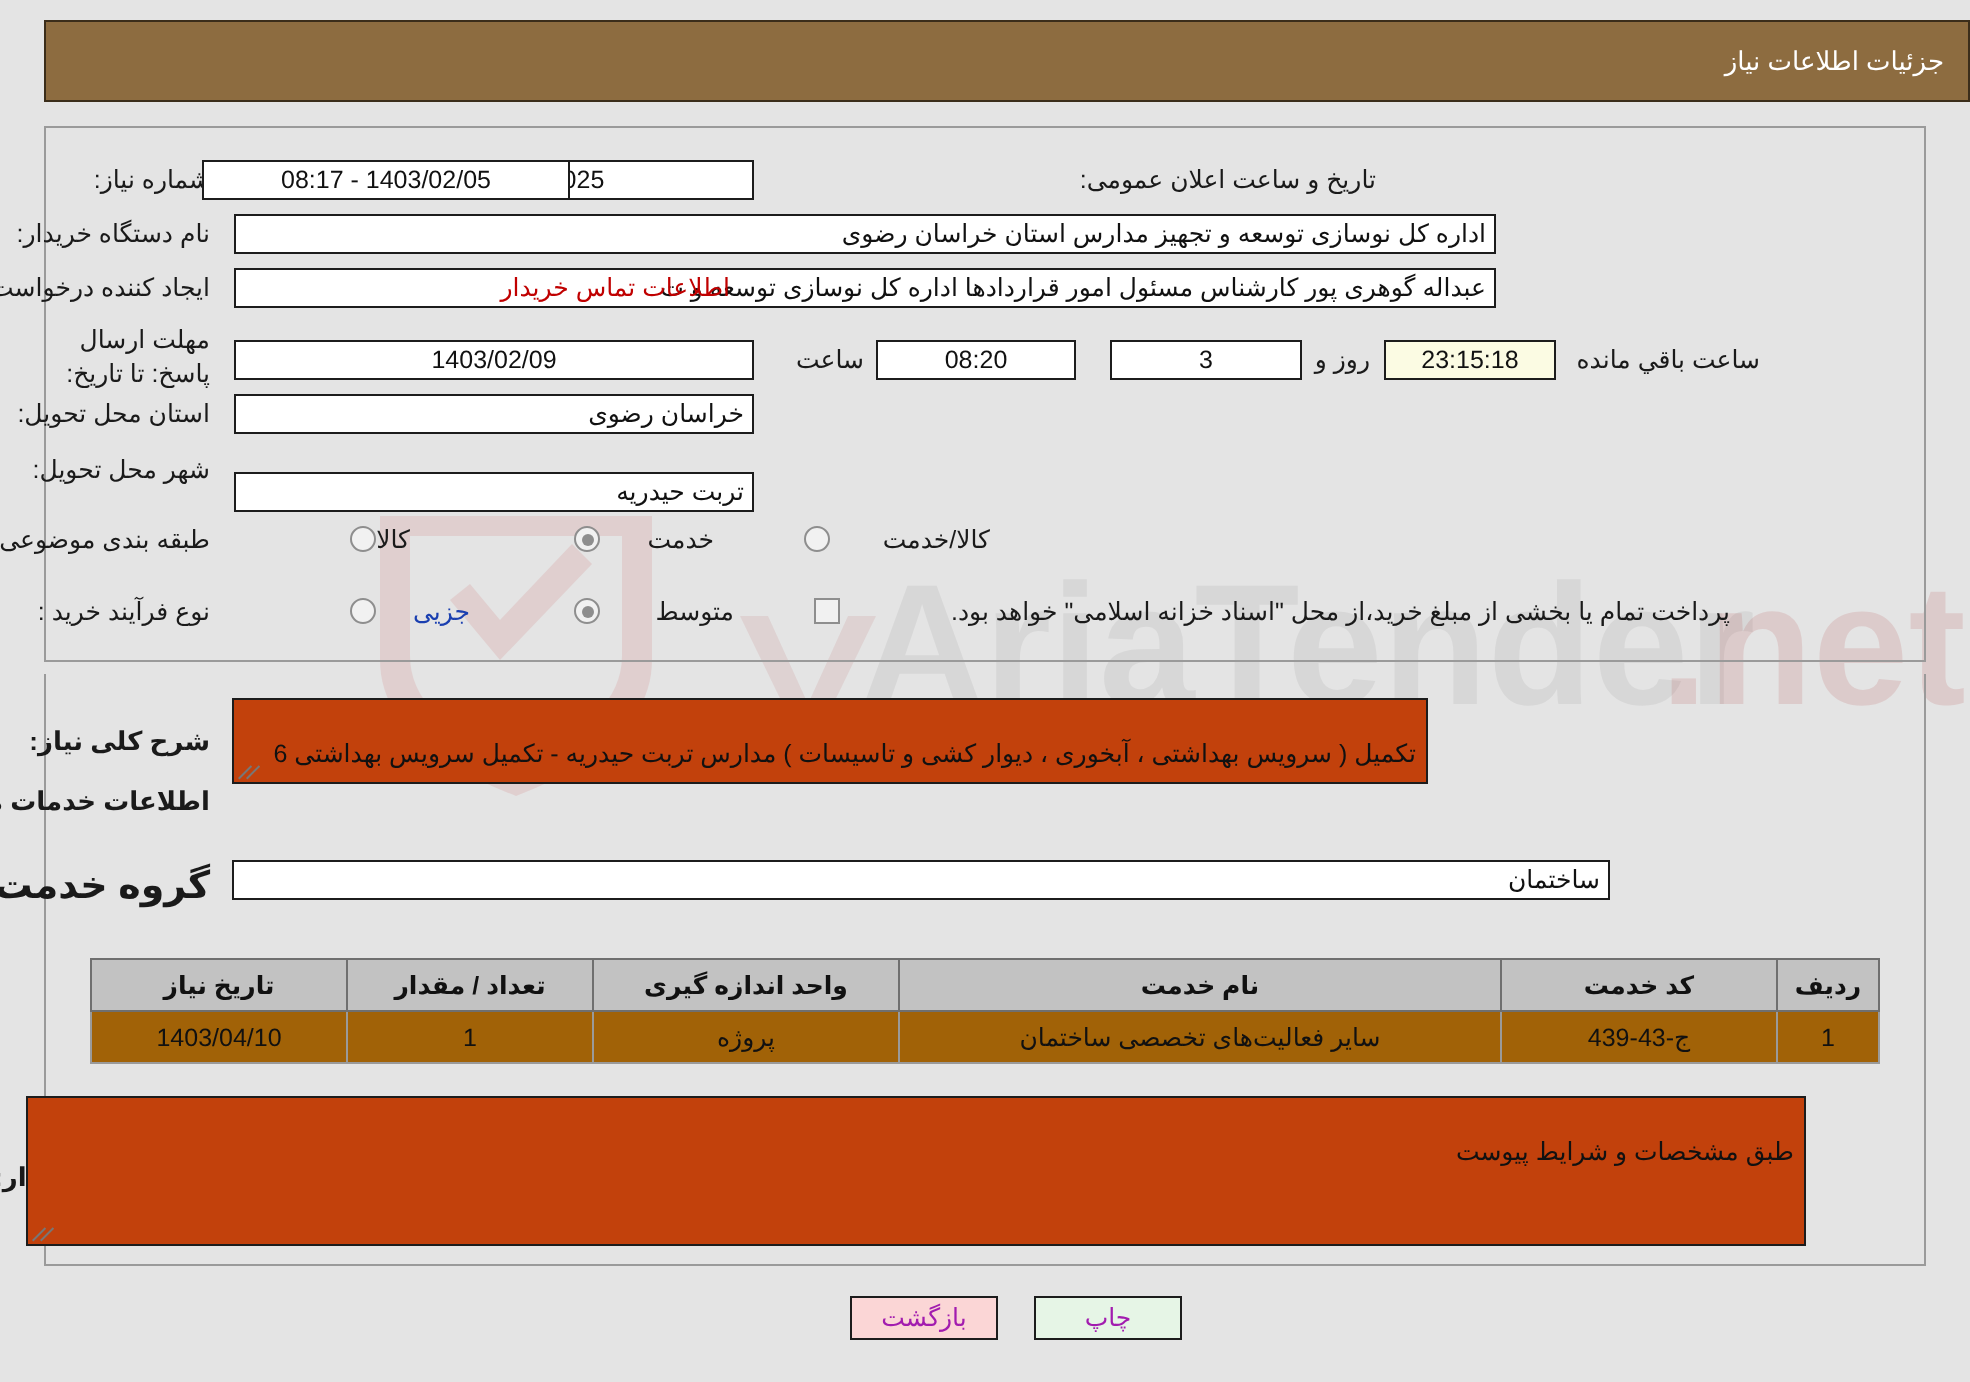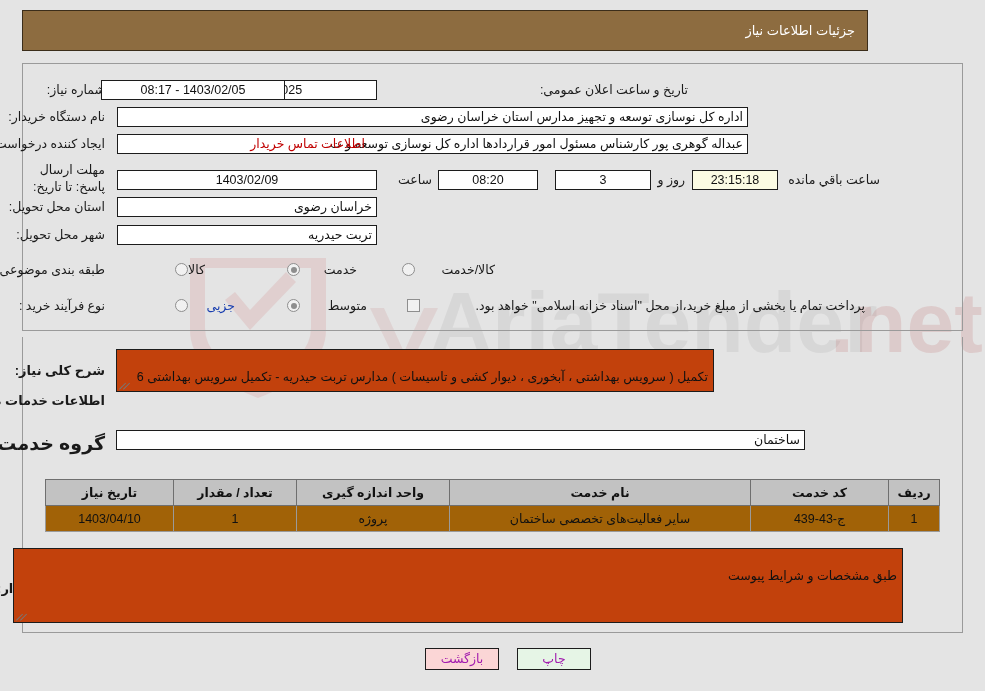--- a/index.html
+++ b/index.html
@@ -20,21 +20,21 @@
     position: absolute;
     left: 0; top: 0; width: 985px; height: 691px;
     pointer-events: none;
     z-index: 0;
     opacity: 1;
   }
   
   .page-header {
     position: absolute;
     left: 22px; top: 10px;
-    width: 846px; height: 41px;
+    width: 963px; height: 41px;
     background: #8d6c40;
     border: 1px solid #3b2d1a;
     box-sizing: border-box;
     z-index: 2;
   }
   .page-header .title {
     position: absolute;
     right: 12px; top: 12px;
     color: #ffffff;
     font-size: 13px;
@@ -241,21 +241,21 @@
 <div class="layer fld center" style="right:447px; top:170px; width:100px;">08:20</div>
 <div class="layer fld center" style="right:334px; top:170px; width:96px;">3</div>
 <div class="layer lbl" style="right:300px; top:172px;margin-left:45px;">روز و</div>
 <div class="layer fld center yellow" style="right:207px; top:170px; width:86px;">23:15:18</div>
 <div class="layer lbl" style="right:105px; top:172px;">ساعت باقي مانده</div>
 
 <div class="layer lbl" style="right:880px; top:199px;">استان محل تحویل:</div>
 <div class="layer fld right" style="right:608px; top:197px; width:260px;">خراسان رضوی</div>
 
 <div class="layer lbl" style="right:880px; top:227px;">شهر محل تحویل:</div>
-<div class="layer fld right" style="right:608px; top:225px; width:260px;">تربت حیدریه</div>
+<div class="layer fld right" style="right:608px; top:236px; width:260px;">تربت حیدریه</div>
 
 <div class="layer lbl" style="right:880px; top:262px;">طبقه بندی موضوعی:</div>
 
 <div class="layer radio" id="cat-r0" style="right:797px; top:263px;"></div>
 <div class="layer lbl" style="right:780px; top:262px;">کالا</div>
 
 <div class="layer radio on" id="cat-r1" style="right:685px; top:263px;"></div>
 <div class="layer lbl" style="right:628px; top:262px;">خدمت</div>
 
 <div class="layer radio" id="cat-r2" style="right:570px; top:263px;"></div>

